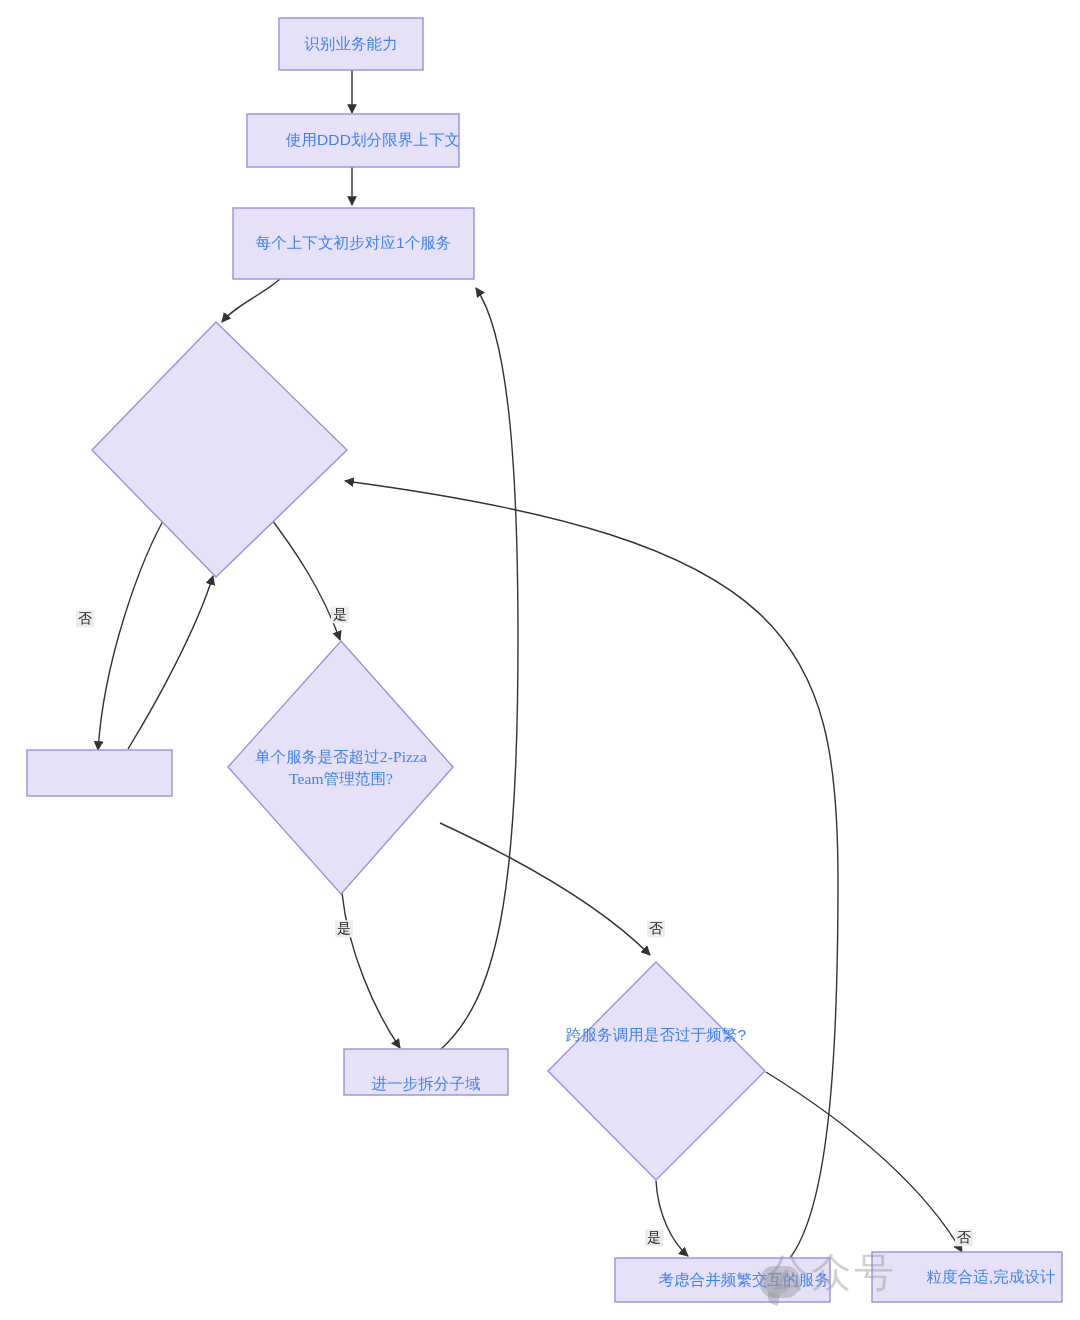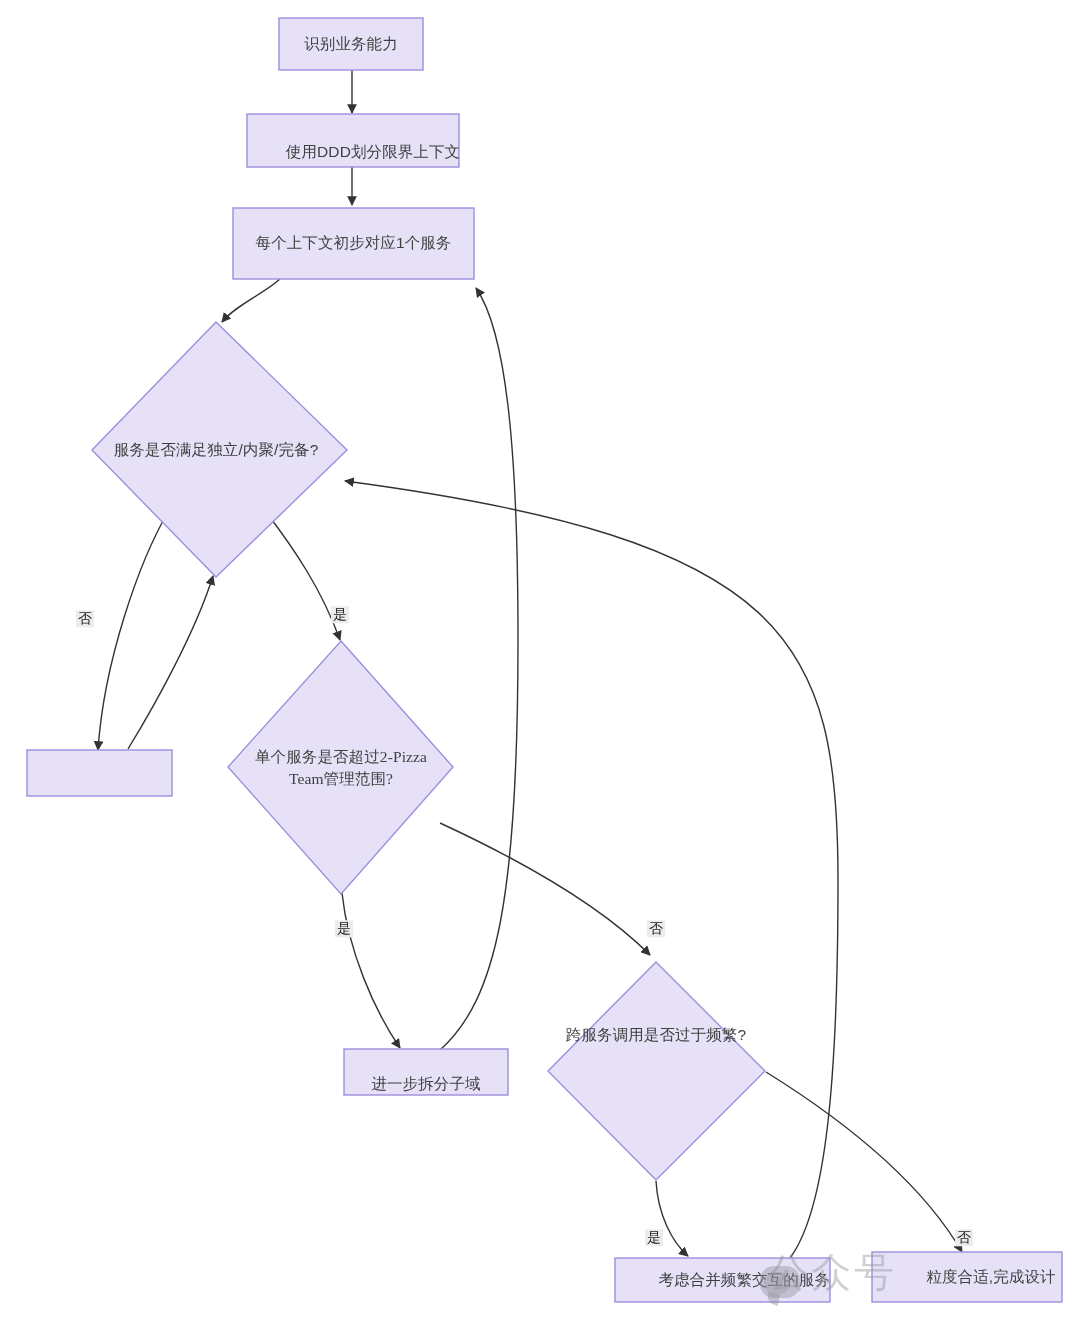--- a/index.html
+++ b/index.html
@@ -43,21 +43,21 @@
     fill: #e6e1f7;
     stroke: #9f8ede;
     stroke-width: 1.4;
   }
   .node-label {
     position: absolute;
     display: flex;
     align-items: center;
     justify-content: center;
     text-align: center;
-    color: #404040;
+    color: #3b82f6;
     font-size: 15.5px;
     line-height: 1.45;
     letter-spacing: 0.1px;
     pointer-events: none;
   }
   .node-label span {
     display: block;
     width: 100%;
   }
   .edge-label {
@@ -171,31 +171,28 @@
 
       <rect class="node-shape-rect" x="615" y="1258" width="215" height="44"></rect>
       <rect class="node-shape-rect" x="872" y="1252" width="190" height="50"></rect>
     </g>
   </svg>
 
   <div class="node-label" style="left:279px; top:18px; width:144px; height:52px;">
     <span>识别业务能力</span>
   </div>
 
-  <div class="node-label" style="left:247px; top:114px; width:252px; height:53px;margin-top:12px;">
+  <div class="node-label" style="left:247px; top:114px; width:252px; height:53px;">
     <span>使用DDD划分限界上下文</span>
   </div>
 
   <div class="node-label" style="left:241px; top:208px; width:225px; height:71px;align-items:center;">
     <span>每个上下文初步对应1个服务</span>
   </div>
 
-  <div class="node-label" style="left:104px; top:415px; width:224px; height:70px;">
-    <span>服务是否满足独立/内聚/完备?</span>
-  </div>
 
 
   <div class="node-label" style="left:240px; top:733px; width:202px; height:70px;font-family:Liberation Serif, serif;">
     <span>单个服务是否超过2-Pizza Team管理范围?</span>
   </div>
 
   <div class="node-label" style="left:344px; top:1049px; width:164px; height:46px;align-items:flex-end;">
     <span>进一步拆分子域</span>
   </div>
 

